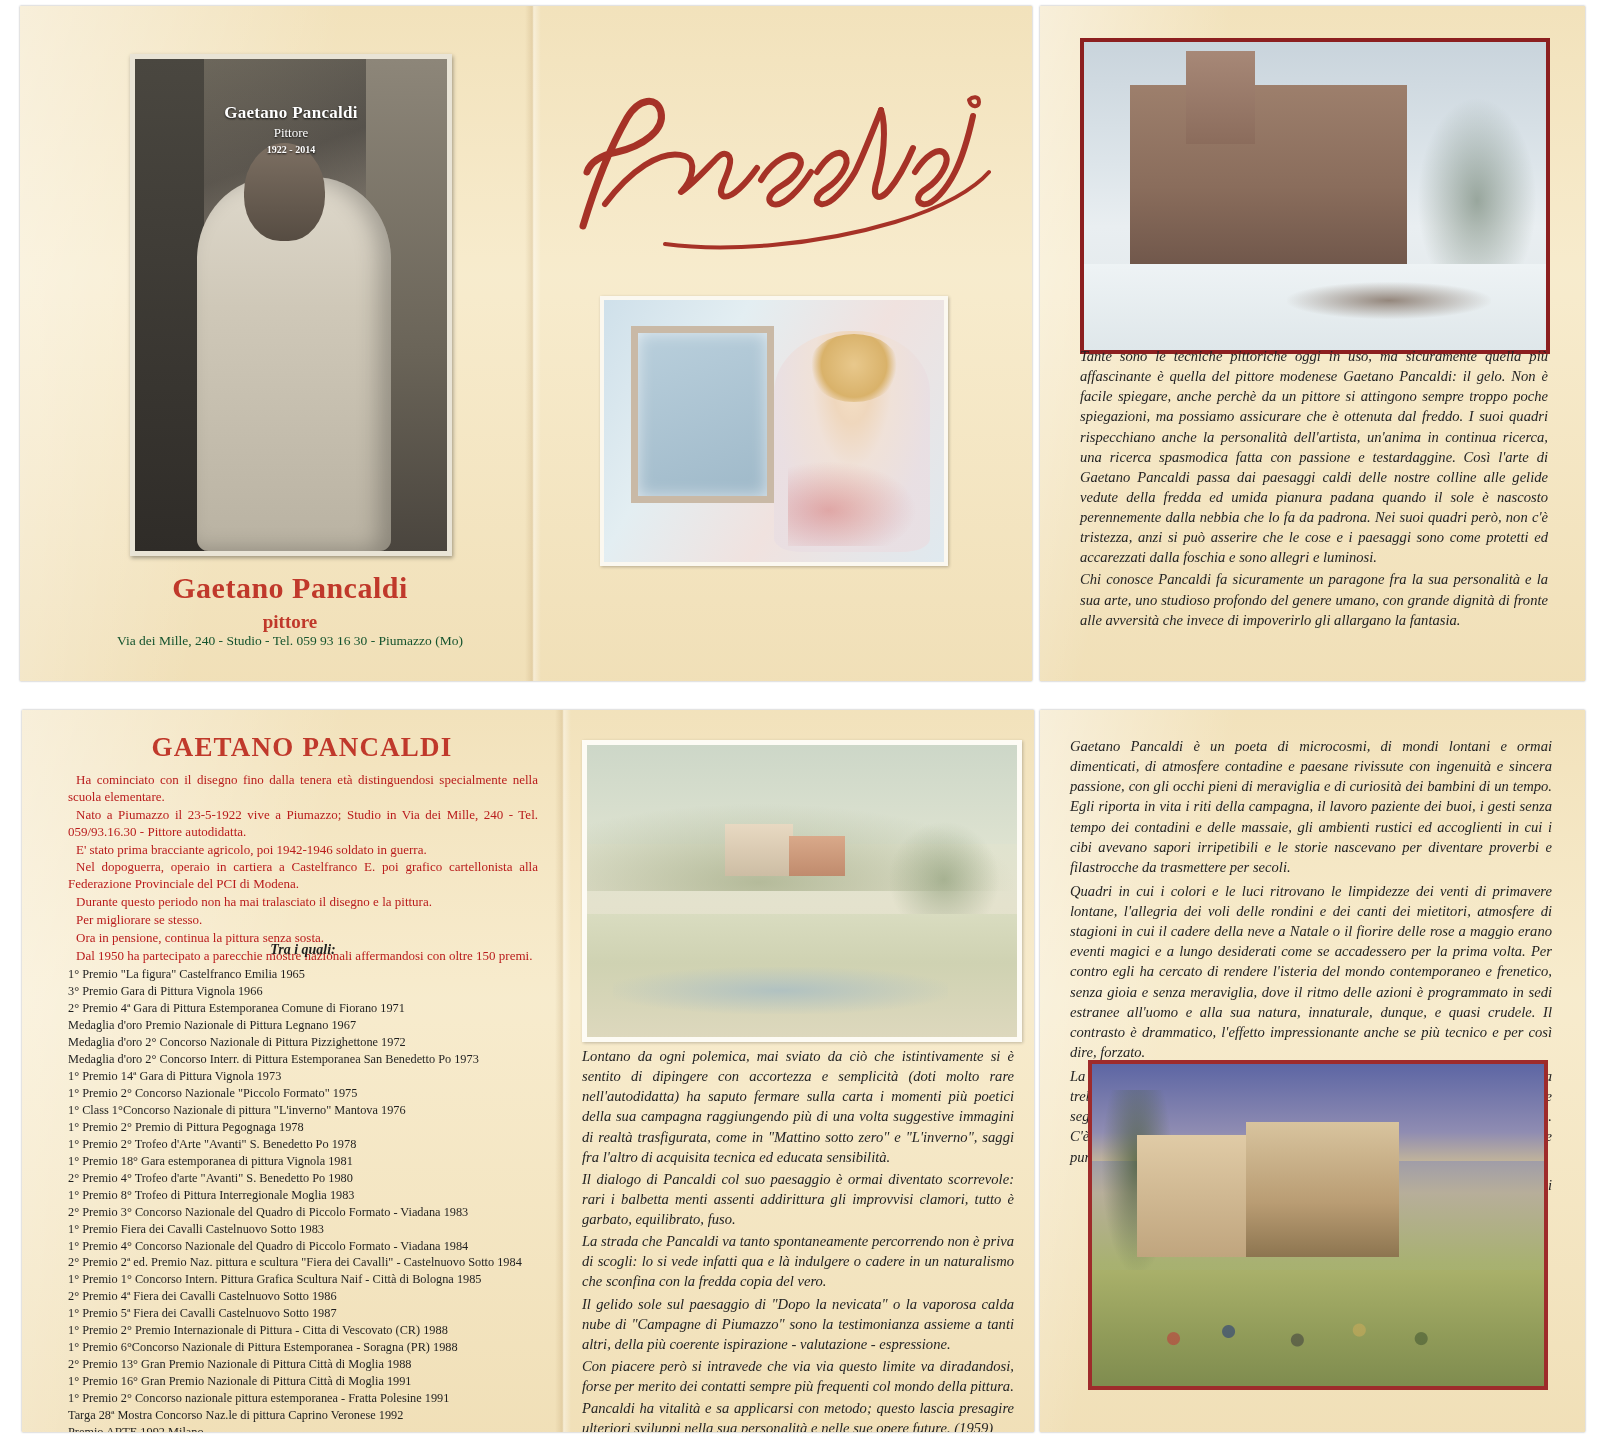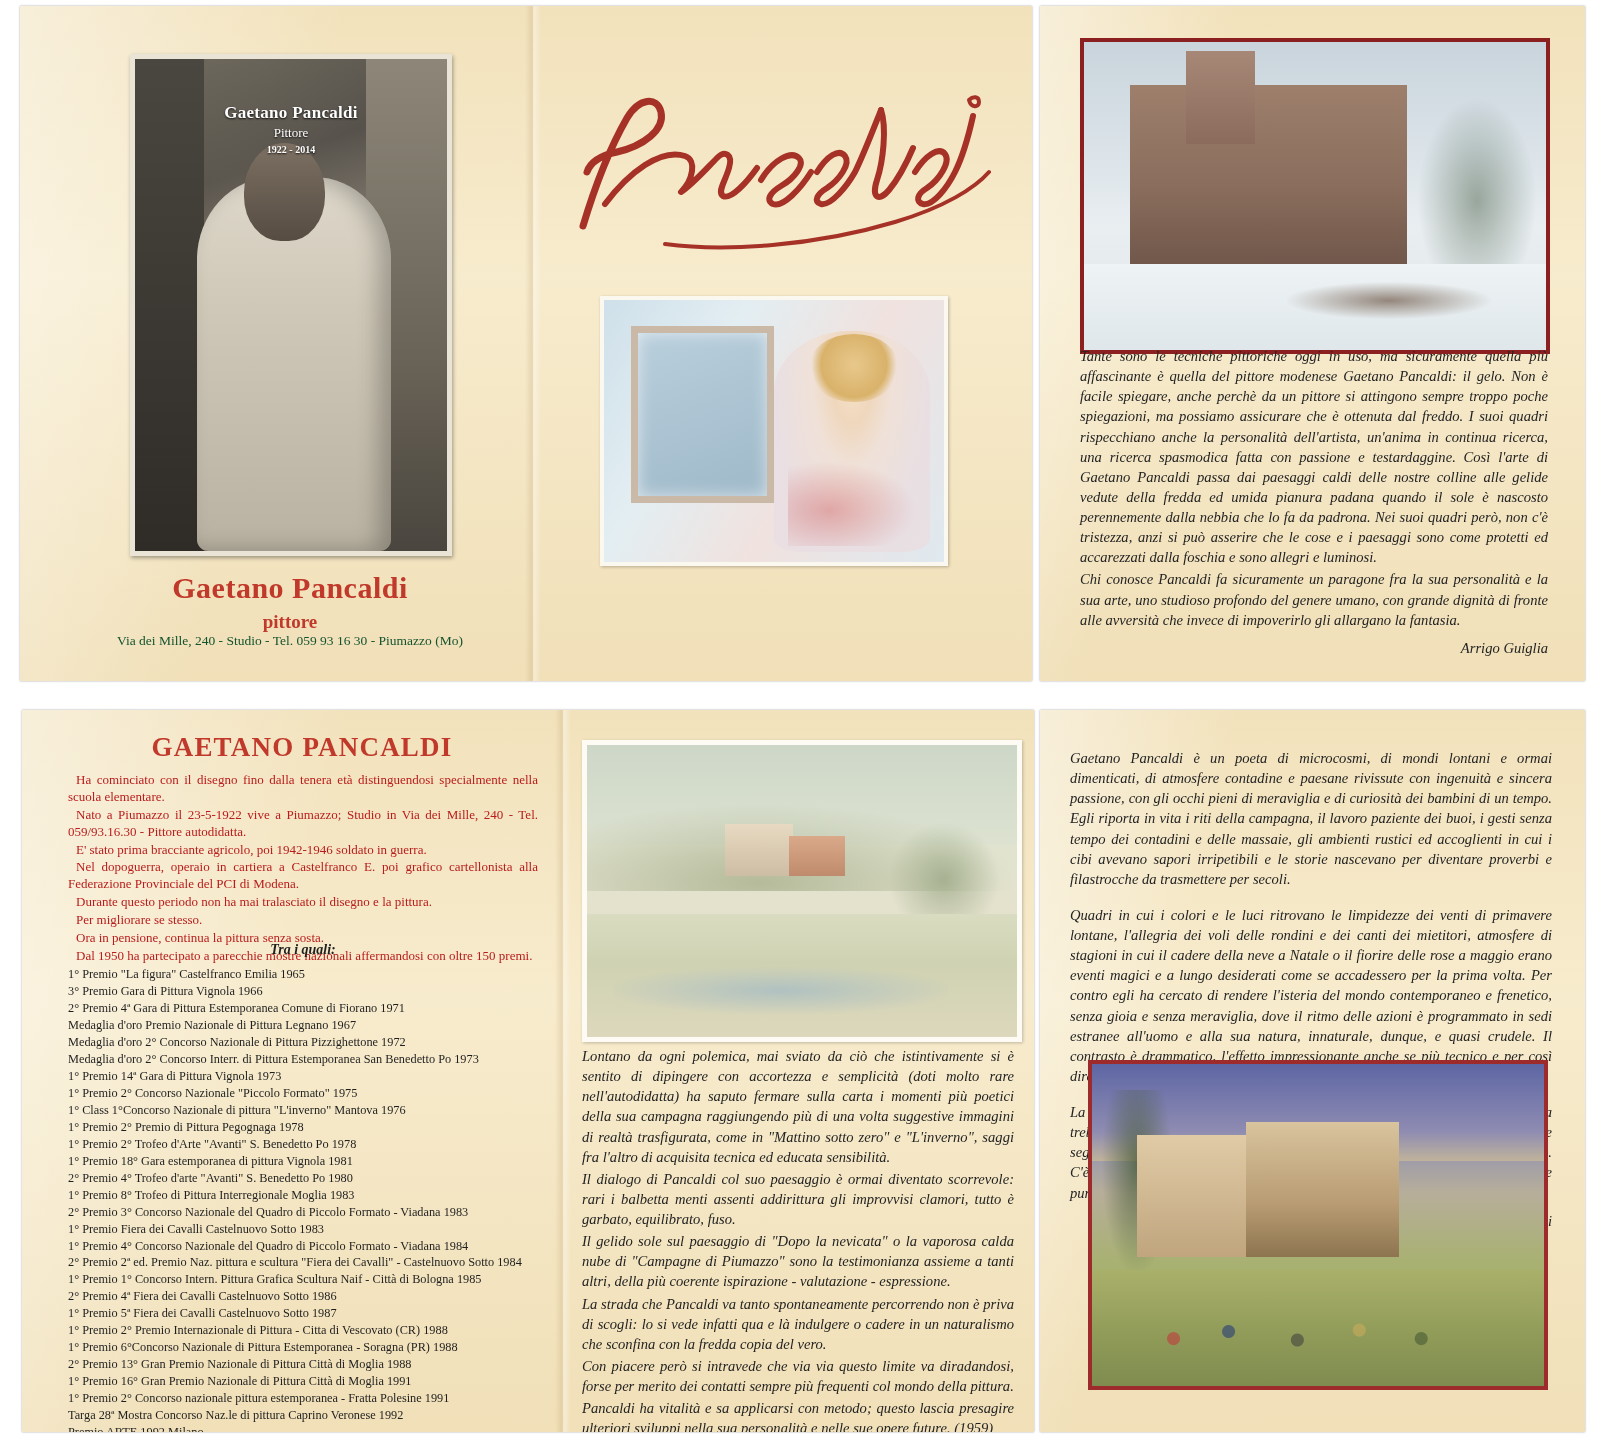--- a/index.html
+++ b/index.html
@@ -287,21 +287,21 @@
   #bl-crit {
     position: absolute;
     left: 560px; top: 336px; width: 432px;
   }
   #bl-crit p { margin: 0 0 2px 0; }
 
   
   #panel-br { left: 1040px; top: 710px; width: 545px; height: 722px; }
 
   #br-body { position: absolute; left: 30px; top: 22px; width: 482px; }
-  #br-body p { margin: 16px 0 2px 0; }
+  #br-body p { margin: 4px 0 2px 0; }
 
   .art-farm {
     position: absolute;
     left: 48px; top: 350px; width: 452px; height: 322px;
     background: #9e2b2b;
     padding: 4px;
   }
   .art-farm-in {
     width: 100%; height: 100%;
     position: relative; overflow: hidden;
@@ -382,21 +382,20 @@
       <div class="snow-castle"></div>
       <div class="snow-tower"></div>
       <div class="snow-ground"></div>
       <div class="snow-ox"></div>
     </div>
   </div>
 
   <div id="tr-body" class="text-italic">
     <p>Tante sono le tecniche pittoriche oggi in uso, ma sicuramente quella più affascinante è quella del pittore modenese Gaetano Pancaldi: il gelo. Non è facile spiegare, anche perchè da un pittore si attingono sempre troppo poche spiegazioni, ma possiamo assicurare che è ottenuta dal freddo. I suoi quadri rispecchiano anche la personalità dell'artista, un'anima in continua ricerca, una ricerca spasmodica fatta con passione e testardaggine. Così l'arte di Gaetano Pancaldi passa dai paesaggi caldi delle nostre colline alle gelide vedute della fredda ed umida pianura padana quando il sole è nascosto perennemente dalla nebbia che lo fa da padrona. Nei suoi quadri però, non c'è tristezza, anzi si può asserire che le cose e i paesaggi sono come protetti ed accarezzati dalla foschia e sono allegri e luminosi.</p>
     <p>Chi conosce Pancaldi fa sicuramente un paragone fra la sua personalità e la sua arte, uno studioso profondo del genere umano, con grande dignità di fronte alle avversità che invece di impoverirlo gli allargano la fantasia.</p>
-    <div class="sig-right">Arrigo Guiglia</div>
   </div>
 </div>
 
 <div class="page" id="panel-bl">
   <div class="paper-tex"></div>
   <div class="fold" style="left:533px;"></div>
 
   <div class="bl-head">GAETANO PANCALDI</div>
 
   <div id="bl-bio">
@@ -452,22 +451,22 @@
       <div class="land-house2"></div>
       <div class="land-trees"></div>
       <div class="land-field"></div>
       <div class="land-water"></div>
     </div>
   </div>
 
   <div id="bl-crit" class="text-italic">
     <p>Lontano da ogni polemica, mai sviato da ciò che istintivamente si è sentito di dipingere con accortezza e semplicità (doti molto rare nell'autodidatta) ha saputo fermare sulla carta i momenti più poetici della sua campagna raggiungendo più di una volta suggestive immagini di realtà trasfigurata, come in "Mattino sotto zero" e "L'inverno", saggi fra l'altro di acquisita tecnica ed educata sensibilità.</p>
     <p>Il dialogo di Pancaldi col suo paesaggio è ormai diventato scorrevole: rari i balbetta menti assenti addirittura gli improvvisi clamori, tutto è garbato, equilibrato, fuso.</p>
+    <p>La strada che Pancaldi va tanto spontaneamente percorrendo non è priva di scogli: lo si vede infatti qua e là indulgere o cadere in un naturalismo che sconfina con la fredda copia del vero.</p>
     <p>Il gelido sole sul paesaggio di "Dopo la nevicata" o la vaporosa calda nube di "Campagne di Piumazzo" sono la testimonianza assieme a tanti altri, della più coerente ispirazione - valutazione - espressione.</p>
-    <p>La strada che Pancaldi va tanto spontaneamente percorrendo non è priva di scogli: lo si vede infatti qua e là indulgere o cadere in un naturalismo che sconfina con la fredda copia del vero.</p>
     <p>Con piacere però si intravede che via via questo limite va diradandosi, forse per merito dei contatti sempre più frequenti col mondo della pittura.</p>
     <p>Pancaldi ha vitalità e sa applicarsi con metodo; questo lascia presagire ulteriori sviluppi nella sua personalità e nelle sue opere future. (1959)</p>
 
   </div>
 </div>
 
 <div class="page" id="panel-br">
   <div class="paper-tex"></div>
 
   <div id="br-body" class="text-italic">

